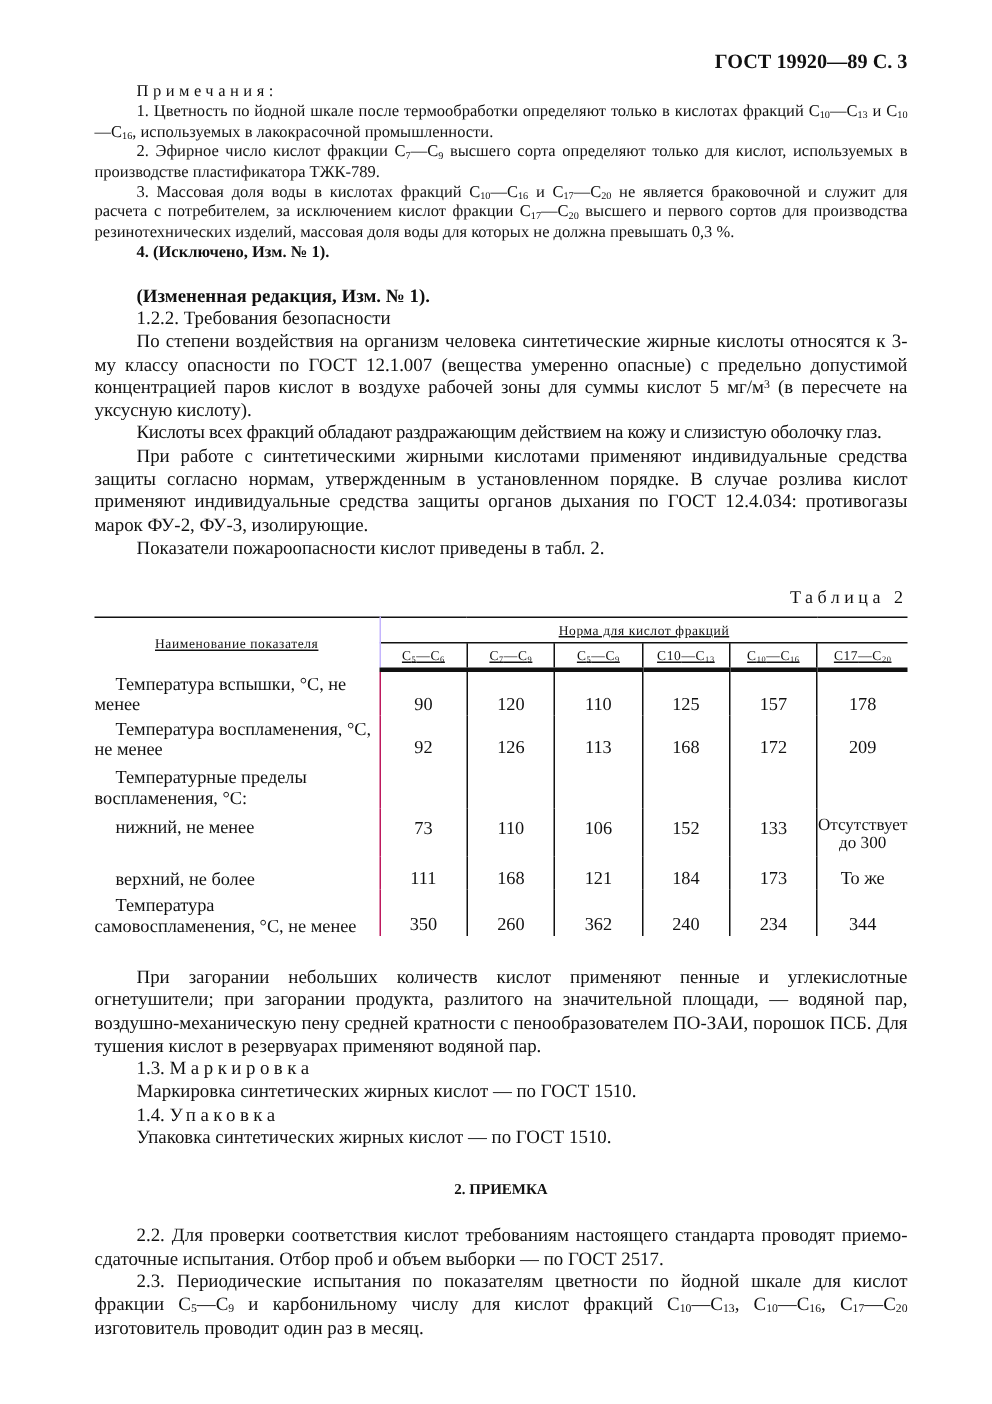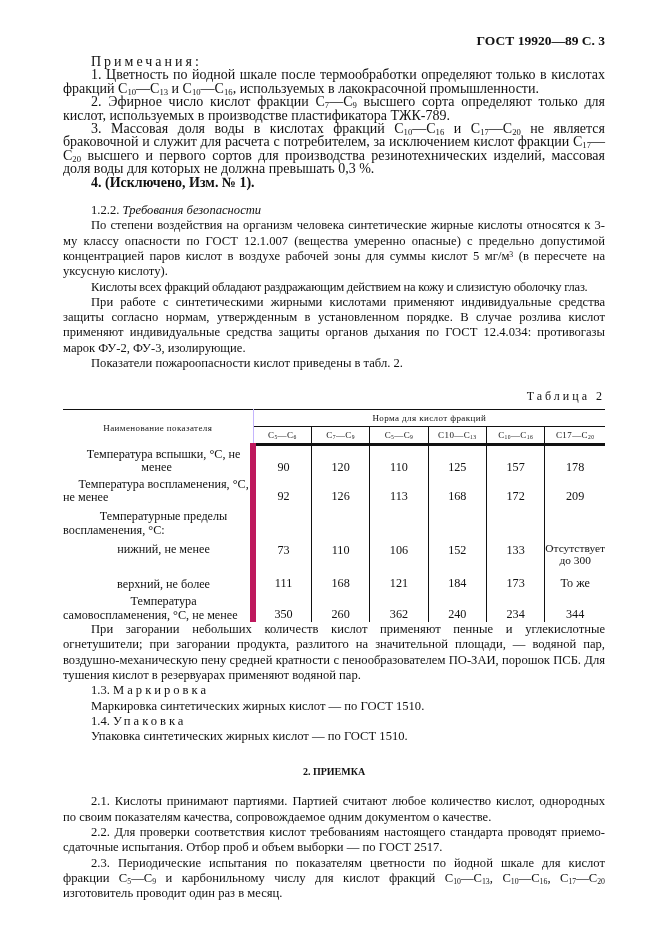--- a/index.html
+++ b/index.html
@@ -1,41 +1,41 @@
 <!DOCTYPE html>
 <html><head>
 <meta charset="utf-8">
 <style>
   html, body { margin:0; padding:0; background:#ffffff; }
   body { width:661px; height:936px; position:relative; overflow:hidden;
          font-family:"Liberation Serif", "DejaVu Serif", serif; color:#111; }
   .page-header { position:absolute; top:33px; right:56px; font-weight:bold; font-size:13.5px; }
   .content { position:absolute; left:63px; top:55px; width:542px; }
-  .notes { font-size:14px; line-height:13.4px; text-align:justify; }
+  .notes { font-size:11px; line-height:13.4px; text-align:justify; }
   .notes p { margin:0; }
   .ind { text-indent:28px; }
   .spaced { letter-spacing:3px; }
   .body { font-size:12.6px; line-height:15.3px; text-align:justify; }
   .body p { margin:0; }
   .bold { font-weight:bold; }
-  .italic { font-style:italic; }
+  .italic { }
   .gap-small { height:14px; }
   sub { font-size:0.62em; vertical-align:-0.25em; line-height:0; }
   sup { font-size:0.62em; vertical-align:0.45em; line-height:0; }
   .table-caption { text-align:right; letter-spacing:3px; font-size:12px; margin-top:18px; margin-bottom:5px; }
   table.t2 { width:542px; border-collapse:collapse; font-size:12.2px; margin-top:0; }
-  table.t2 th { font-weight:normal; font-size:9px; letter-spacing:0.4px; height:16px; padding:0; text-align:center; }
+  table.t2 th { font-weight:normal; font-size:9px; letter-spacing:0.4px; height:16px; padding:0; text-align:center;text-decoration:underline; }
   table.t2 thead tr:first-child th { border-top:1px solid #111; }
   table.t2 thead tr:last-child th { border-bottom:3px solid #111; }
   table.t2 th.colname { border-right:1px solid #c4b5fd; width:191px; }
   table.t2 th.group { border-bottom:1px solid #111; }
   table.t2 th.frac { border-right:1px solid #111; width:58px; }
   table.t2 th.frac:last-child { border-right:none; }
   table.t2 td { padding:0; vertical-align:bottom; text-align:center; }
-  table.t2 td.name { text-align:center; border-right:6px solid #be185d; line-height:13.4px; padding-top:3px; }
+  table.t2 td.name { text-align:left; border-right:1px solid #be185d; line-height:13.4px; padding-top:3px; }
   table.t2 td.val { border-right:1.5px solid #111;margin-left:32px; }
   table.t2 td.val:last-child { border-right:none; }
   .name .i1 { display:block; text-indent:14px; }
   .name .i2 { display:block; padding-left:14px; }
   .name-just { text-align:justify; text-align-last:left; }
   .lastcell { line-height:12px; font-size:11.4px; }
   .section-title { text-align:center; font-weight:bold; font-size:10px; margin:22px 0 17px 0; }
 </style>
 </head>
 <body>
@@ -48,20 +48,21 @@
     <p class="ind spaced">Примечания:</p>
     <p class="ind"><span>1.</span> <span>Цветность по йодной шкале после термообработки определяют только в кислотах фракций С</span><sub>10</sub><span>—С</span><sub>13</sub><span> и С</span><sub>10</sub><span>—С</span><sub>16</sub><span>, используемых в лакокрасочной промышленности.</span></p>
     <p class="ind"><span>2.</span> <span>Эфирное число кислот фракции С</span><sub>7</sub><span>—С</span><sub>9</sub><span> высшего сорта определяют только для кислот, используемых в производстве пластификатора ТЖК-789.</span></p>
     <p class="ind"><span>3.</span> <span>Массовая доля воды в кислотах фракций С</span><sub>10</sub><span>—С</span><sub>16</sub><span> и С</span><sub>17</sub><span>—С</span><sub>20</sub><span> не является браковочной и служит для расчета с потребителем, за исключением кислот фракции С</span><sub>17</sub><span>—С</span><sub>20</sub><span> высшего и первого сортов для производства резинотехнических изделий, массовая доля воды для которых не должна превышать 0,3 %.</span></p>
     <p class="ind bold"><span>4.</span> <span>(Исключено, Изм. № 1).</span></p>
   </div>
 
   <div class="gap-small"></div>
 
   <div class="body">
+    <p class="ind bold">(Измененная редакция, Изм. № 1).</p>
     <p class="ind"><span>1.2.2.</span> <span class="italic">Требования безопасности</span></p>
     <p class="ind"><span>По степени воздействия на организм человека синтетические жирные кислоты относятся к 3-му классу опасности по ГОСТ 12.1.007 (вещества умеренно опасные) с предельно допустимой концентрацией паров кислот в воздухе рабочей зоны для суммы кислот 5 мг/м</span><sup>3</sup><span> (в пересчете на уксусную кислоту).</span></p>
     <p class="ind" style="letter-spacing:-0.25px">Кислоты всех фракций обладают раздражающим действием на кожу и слизистую оболочку глаз.</p>
     <p class="ind">При работе с синтетическими жирными кислотами применяют индивидуальные средства защиты согласно нормам, утвержденным в установленном порядке. В случае розлива кислот применяют индивидуальные средства защиты органов дыхания по ГОСТ 12.4.034: противогазы марок ФУ-2, ФУ-3, изолирующие.</p>
     <p class="ind">Показатели пожароопасности кислот приведены в табл. 2.</p>
   </div>
 
   <div class="table-caption">Таблица 2</div>
 
   <table class="t2">
@@ -142,30 +143,29 @@
         <td class="val">350</td>
         <td class="val">260</td>
         <td class="val">362</td>
         <td class="val">240</td>
         <td class="val">234</td>
         <td class="val">344</td>
       </tr>
     </tbody>
   </table>
 
-  <div class="body" style="margin-top:0">
+  <div class="body" style="margin-top:20px">
     <p class="ind">При загорании небольших количеств кислот применяют пенные и углекислотные огнетушители; при загорании продукта, разлитого на значительной площади, — водяной пар, воздушно-механическую пену средней кратности с пенообразователем ПО-ЗАИ, порошок ПСБ. Для тушения кислот в резервуарах применяют водяной пар.</p>
     <p class="ind"><span>1.3.</span> <span class="spaced">Маркировка</span></p>
     <p class="ind">Маркировка синтетических жирных кислот — по ГОСТ 1510.</p>
     <p class="ind"><span>1.4.</span> <span class="spaced">Упаковка</span></p>
     <p class="ind">Упаковка синтетических жирных кислот — по ГОСТ 1510.</p>
   </div>
 
   <div class="section-title">2. ПРИЕМКА</div>
 
   <div class="body">
-    <p class="ind">2.1. Кислоты принимают партиями. Партией считают любое количество кислот, однородных по своим показателям качества, сопровождаемое одним документом о качестве.</p>
     <p class="ind">2.2. Для проверки соответствия кислот требованиям настоящего стандарта проводят приемо-сдаточные испытания. Отбор проб и объем выборки — по ГОСТ 2517.</p>
     <p class="ind"><span>2.3. Периодические испытания по показателям цветности по йодной шкале для кислот фракции С</span><sub>5</sub><span>—С</span><sub>9</sub><span> и карбонильному числу для кислот фракций С</span><sub>10</sub><span>—С</span><sub>13</sub><span>, С</span><sub>10</sub><span>—С</span><sub>16</sub><span>, С</span><sub>17</sub><span>—С</span><sub>20</sub><span> изготовитель проводит один раз в месяц.</span></p>
 
   </div>
 
 </div>
 
 </body></html>

